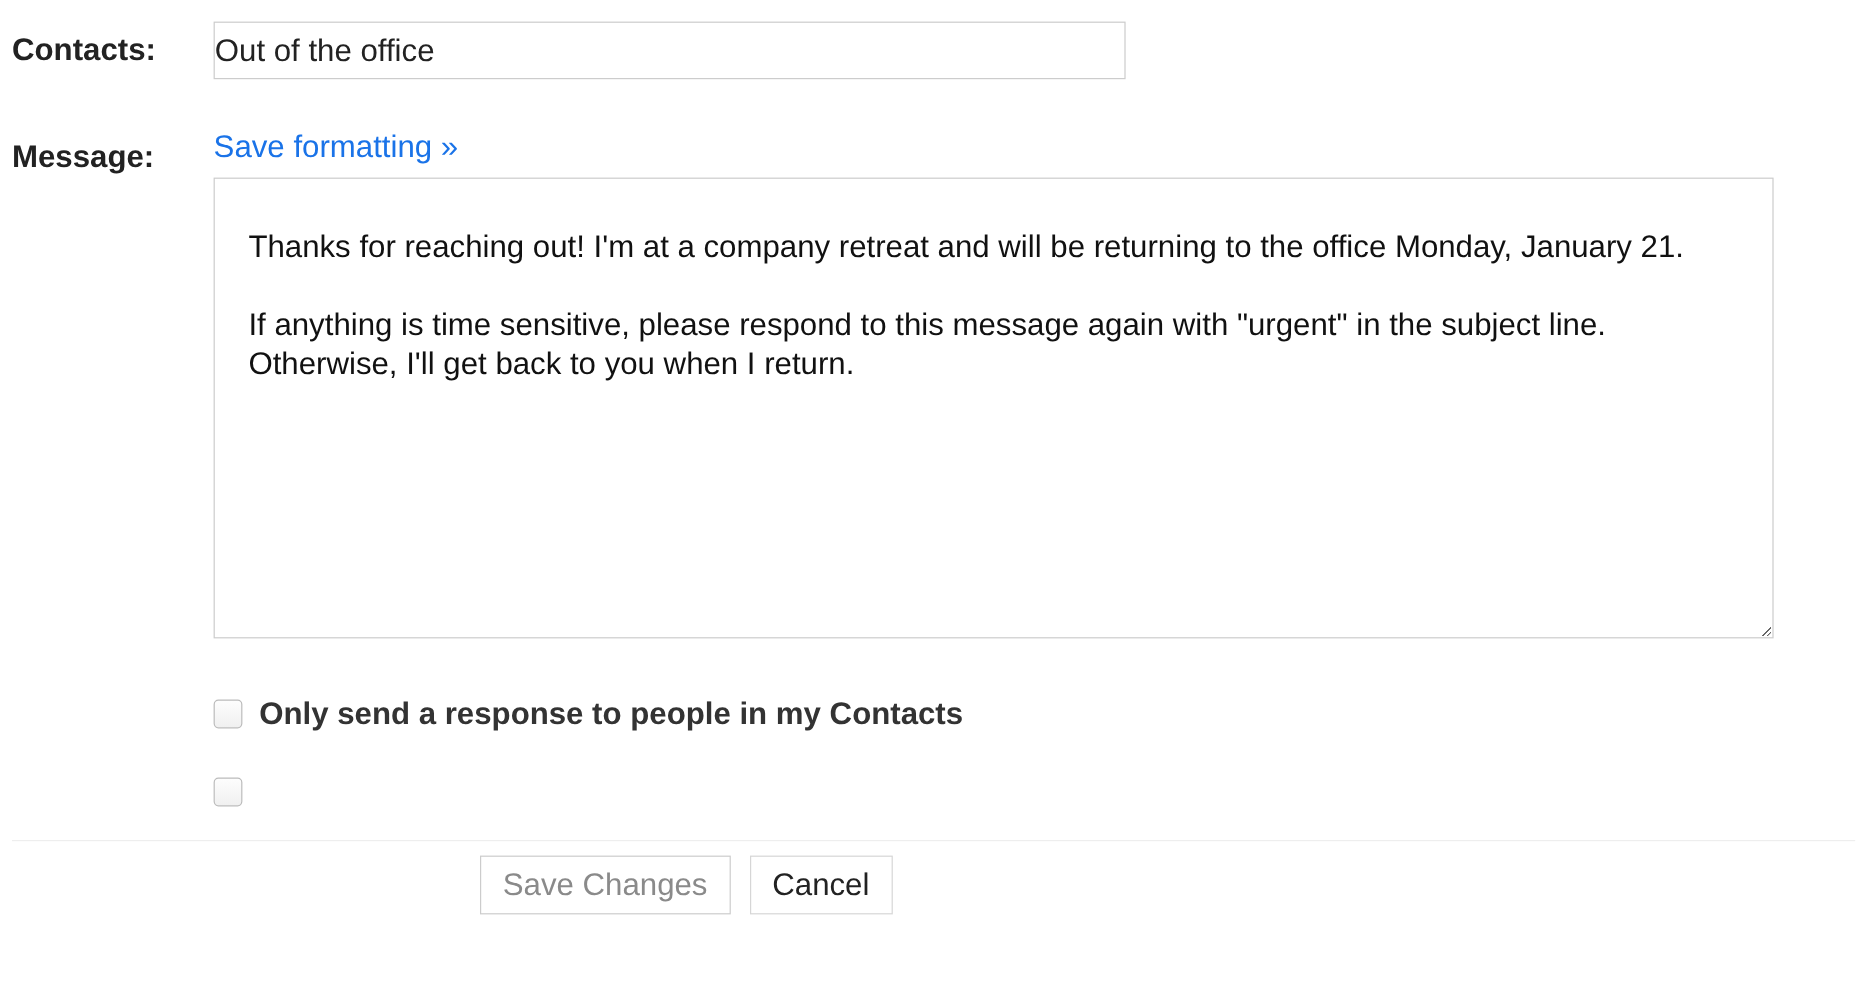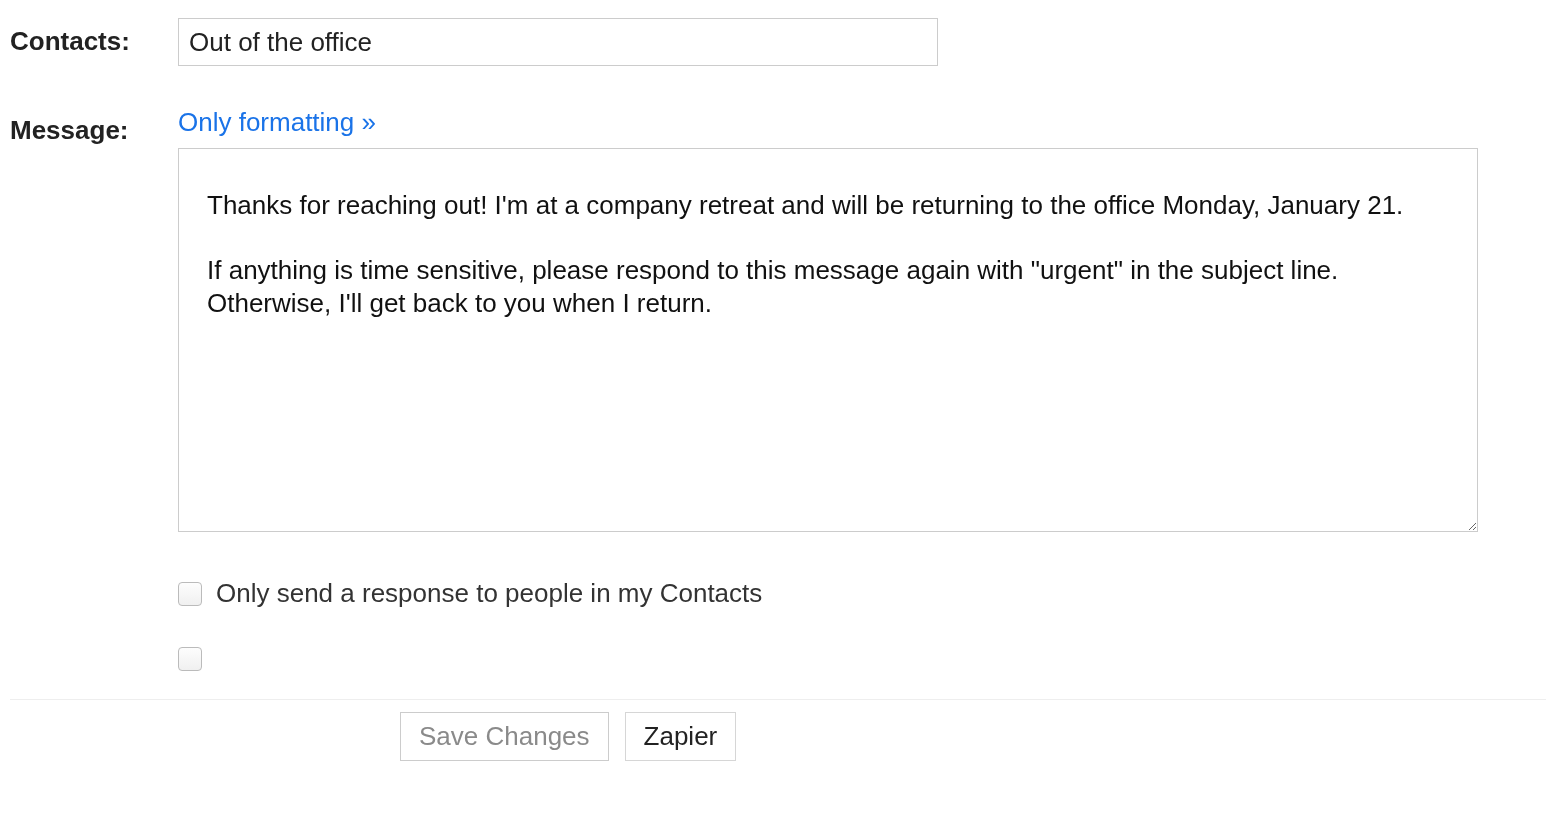--- a/index.html
+++ b/index.html
@@ -31,21 +31,21 @@
   }
   .field-col {
     flex: 1;
     max-width: 1320px;
   }
   .subject-input {
     width: 760px;
     height: 48px;
     border: 1px solid #ccc;
     font-size: 26px;
-    padding: 6px 10px;
+    padding: 6px 0;
     outline: none;
     font-family: Arial, Helvetica, sans-serif;
     color: #222;
   }
   .rich-link {
     color: #1a73e8;
     font-size: 26px;
     text-decoration: none;
     display: inline-block;
     margin-bottom: 10px;
@@ -77,21 +77,21 @@
   .cb {
     width: 24px;
     height: 24px;
     border: 1px solid #bbb;
     border-radius: 4px;
     background: linear-gradient(#fdfdfd, #f0f0f0);
     cursor: pointer;
     flex-shrink: 0;
   }
   .check-label {
-    font-weight: 400;
+    font-weight: 700;
     font-size: 26px;
     color: #333;
   }
   .divider {
     border-top: 1px solid #eee;
     margin-top: 28px;
   }
   .button-row {
     display: flex;
     justify-content: flex-start;
@@ -126,36 +126,36 @@
     <div class="field-col">
       <input type="text" class="subject-input" value="Out of the office" style="">
     </div>
   </div>
 
   <div class="row" style="margin-bottom:0;margin-top:41px;">
     <div class="label-col">
       <span class="lbl">Message:</span>
     </div>
     <div class="field-col">
-      <a class="rich-link">Only formatting »</a>
+      <a class="rich-link">Save formatting »</a>
       <textarea class="message-area" style="">Thanks for reaching out! I'm at a company retreat and will be returning to the office Monday, January 21.
 
 If anything is time sensitive, please respond to this message again with "urgent" in the subject line. Otherwise, I'll get back to you when I return.</textarea>
     </div>
   </div>
 
   <div class="check-row">
     <div class="cb" role="checkbox" aria-checked="false"></div>
     <span class="check-label">Only send a response to people in my Contacts</span>
   </div>
 
   <div class="check-row">
     <div class="cb" role="checkbox" aria-checked="false"></div>
   </div>
 
   <div class="divider"></div>
 
   <div class="button-row">
     <button class="btn save">Save Changes</button>
-    <button class="btn cancel">Zapier</button>
+    <button class="btn cancel">Cancel</button>
   </div>
 
 </div>
 
 </body></html>

